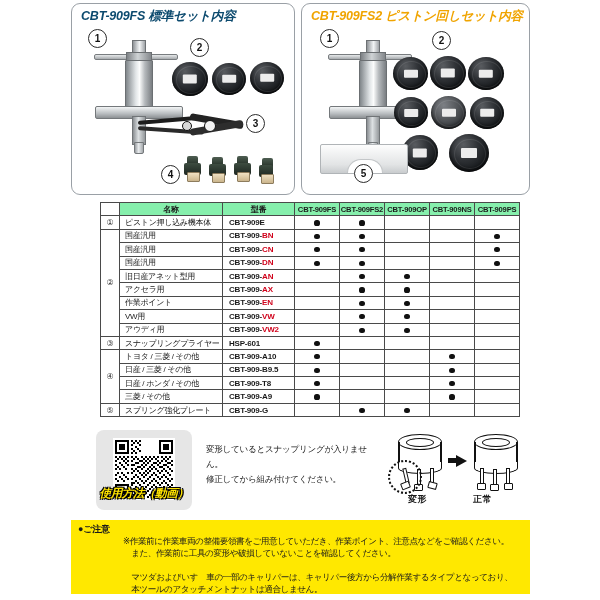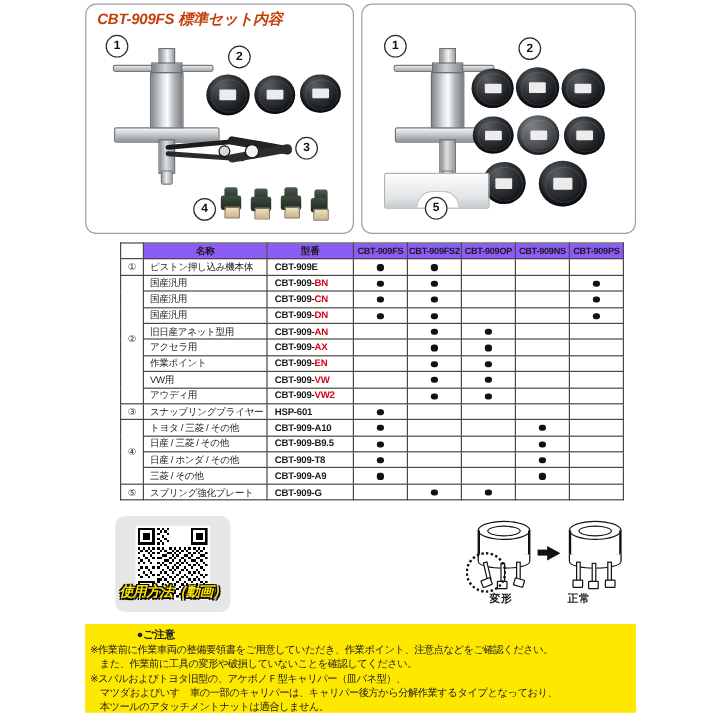--- a/index.html
+++ b/index.html
@@ -15,21 +15,21 @@
   .panel{
     position:relative;border:1.4px solid #9aa0a6;border-radius:9px;background:#fff;
     box-sizing:border-box;overflow:hidden;
   }
   .panel.left{width:224px;}
   .panel.right{width:229px;}
   .panel-title{
     position:absolute;left:9px;top:4px;font-size:12.5px;font-weight:bold;
     letter-spacing:-0.2px;white-space:nowrap;font-style:italic;
   }
-  .panel.left .panel-title{color:#c2410c;
+  .panel.left .panel-title{color:#0c4a6e;
     text-shadow:-1.1px -1.1px 0 #fff,1.1px -1.1px 0 #fff,-1.1px 1.1px 0 #fff,1.1px 1.1px 0 #fff,0 0 2px #fff;text-align:right;}
   .panel.right .panel-title{color:#f0a400;
     text-shadow:-1.1px -1.1px 0 #fff,1.1px -1.1px 0 #fff,-1.1px 1.1px 0 #fff,1.1px 1.1px 0 #fff,0 0 2px #fff;}
 
   .callout{
     position:absolute;width:17px;height:17px;border-radius:50%;
     border:1.2px solid #2b2b2b;background:#fff;color:#111;
     font-size:10px;font-weight:bold;display:flex;align-items:center;justify-content:center;
     z-index:6;
   }
@@ -90,21 +90,21 @@
   .splate{position:absolute;width:86px;height:28px;
     background:linear-gradient(180deg,#fdfdfd,#e2e4e5 70%,#c9ccce);
     border:0.8px solid #b0b4b7;border-radius:2px;}
   .splate .notch{position:absolute;left:26px;bottom:0;width:34px;height:13px;background:#fff;
     border-radius:17px 17px 0 0;border:0.8px solid #c3c6c8;border-bottom:none;}
 
   
   .tbl-wrap{position:absolute;left:100px;top:202px;width:419px;}
   table{border-collapse:collapse;width:419px;font-size:8px;table-layout:fixed;}
   th,td{border:0.8px solid #4a4a4a;padding:0;height:13.4px;box-sizing:border-box;}
-  thead th{background:#8b5cf6;color:#1a1a1a;font-weight:bold;text-align:center;font-size:7.6px;letter-spacing:-0.2px;}
+  thead th{background:#86efac;color:#1a1a1a;font-weight:bold;text-align:center;font-size:7.6px;letter-spacing:-0.2px;}
   .c-idx{width:19px;text-align:center;font-size:8px;background:#fff;}
   .c-name{width:103px;text-align:left;padding-left:5px;font-size:8px;letter-spacing:-0.3px;}
   .c-model{width:72px;text-align:left;padding-left:6px;font-weight:bold;font-size:8px;letter-spacing:-0.2px;}
   .c-mark{width:45px;text-align:center;}
   .suffix{color:#d0021b;}
   .dot{display:inline-block;width:5.2px;height:5.2px;border-radius:50%;background:#111;vertical-align:middle;}
 
   
   .info{position:absolute;left:96px;top:430px;width:436px;height:82px;}
   .qrbox{position:absolute;left:0;top:0;width:96px;height:80px;background:#e6e6e6;border-radius:8px;}
@@ -132,22 +132,22 @@
   .cup .foot{position:absolute;width:9px;height:7px;background:#fff;border:1.5px solid #111;
     border-radius:1px;box-sizing:border-box;}
   .bentcircle{position:absolute;width:30px;height:30px;border-radius:50%;
     border:2.2px dotted #111;}
   .arrowR{position:absolute;width:0;height:0;border-top:6px solid transparent;
     border-bottom:6px solid transparent;border-left:11px solid #111;}
   .arrowStem{position:absolute;width:9px;height:5px;background:#111;}
 
   
   .caution{position:absolute;left:71px;top:520px;width:459px;height:74px;background:#ffe800;}
-  .caution .ttl{position:absolute;left:7px;top:3px;font-size:9px;font-weight:bold;letter-spacing:-0.2px;margin-left:36px;}
-  .caution .ln{position:absolute;font-size:8.6px;letter-spacing:-0.45px;white-space:nowrap;}
+  .caution .ttl{position:absolute;left:7px;top:3px;font-size:9px;font-weight:bold;letter-spacing:-0.2px;}
+  .caution .ln{position:absolute;font-size:8.6px;letter-spacing:-0.45px;white-space:nowrap;margin-left:48px;}
 </style>
 </head>
 <body>
 
 <div class="page">
 
   <div class="panels">
 
     <div class="panel left">
       <div class="panel-title">CBT-909FS 標準セット内容</div>
@@ -195,20 +195,21 @@
           <div class="pad"></div>
         </div>
       <div class="nut" style="left:187px;top:154px;width:14px;">
           <div class="cap"></div>
           <div class="bodyn" style="width:14px;"></div>
           <div class="pad" style="left:2px;"></div>
         </div>
     </div>
 
     <div class="panel right">
+      <div class="panel-title">CBT-909FS2 ピストン回しセット内容</div>
 
       <div class="callout" style="left:18px;top:25px;">1</div>
       <div class="press" style="left:42px;top:36px;">
         <div class="shaft-top"></div>
           <div class="bar"></div>
           <div class="collar"></div>
         <div class="body"></div>
           <div class="plate"></div>
           <div class="stem"></div>
           <div class="tip"></div>
@@ -430,20 +431,22 @@
             <path d="M10 26h1v1h-1zM13 26h1v1h-1zM15 26h1v1h-1zM18 26h1v1h-1zM20 26h1v1h-1zM24 26h1v1h-1zM27 26h1v1h-1z"></path>
             <path d="M9 27h1v1H9zM11 27h1v1h-1zM14 27h1v1h-1zM17 27h1v1h-1zM21 27h1v1h-1zM23 27h1v1h-1zM25 27h1v1h-1z"></path>
             <path d="M8 28h1v1H8zM12 28h1v1h-1zM16 28h1v1h-1zM19 28h1v1h-1zM22 28h1v1h-1zM26 28h1v1h-1zM28 28h1v1h-1z"></path>
           </g>
         </svg>
       </div>
       <div class="qrlabel">使用方法（動画）</div>
     </div>
 
     <div class="note">
+      <div>変形しているとスナップリングが入りません。</div>
+      <div>修正してから組み付けてください。</div>
     </div>
 
     <div class="diagram">
 
       <div class="cup" style="left:12px;top:4px;">
         <div class="rim"></div>
           <div class="rim2"></div>
           <div class="wallL"></div>
           <div class="wallR"></div>
           <div class="base"></div>
@@ -474,18 +477,17 @@
 
       <div class="dgcap" style="left:22px;top:63px;">変形</div>
       <div class="dgcap" style="left:87px;top:63px;">正常</div>
     </div>
   </div>
 
   <div class="caution">
     <div class="ttl">●ご注意</div>
     <div class="ln" style="left:4px;top:16px;">※作業前に作業車両の整備要領書をご用意していただき、作業ポイント、注意点などをご確認ください。</div>
     <div class="ln" style="left:4px;top:28px;">　また、作業前に工具の変形や破損していないことを確認してください。</div>
-    <div class="ln" style="left:4px;top:40px;">※スバルおよびトヨタ旧型の、アケボノＦ型キャリパー（皿バネ型）、</div>
     <div class="ln" style="left:4px;top:52px;">　マツダおよびいすゞ車の一部のキャリパーは、キャリパー後方から分解作業するタイプとなっており、</div>
     <div class="ln" style="left:4px;top:64px;">　本ツールのアタッチメントナットは適合しません。</div>
   </div>
 
 </div>
 
 </body></html>

